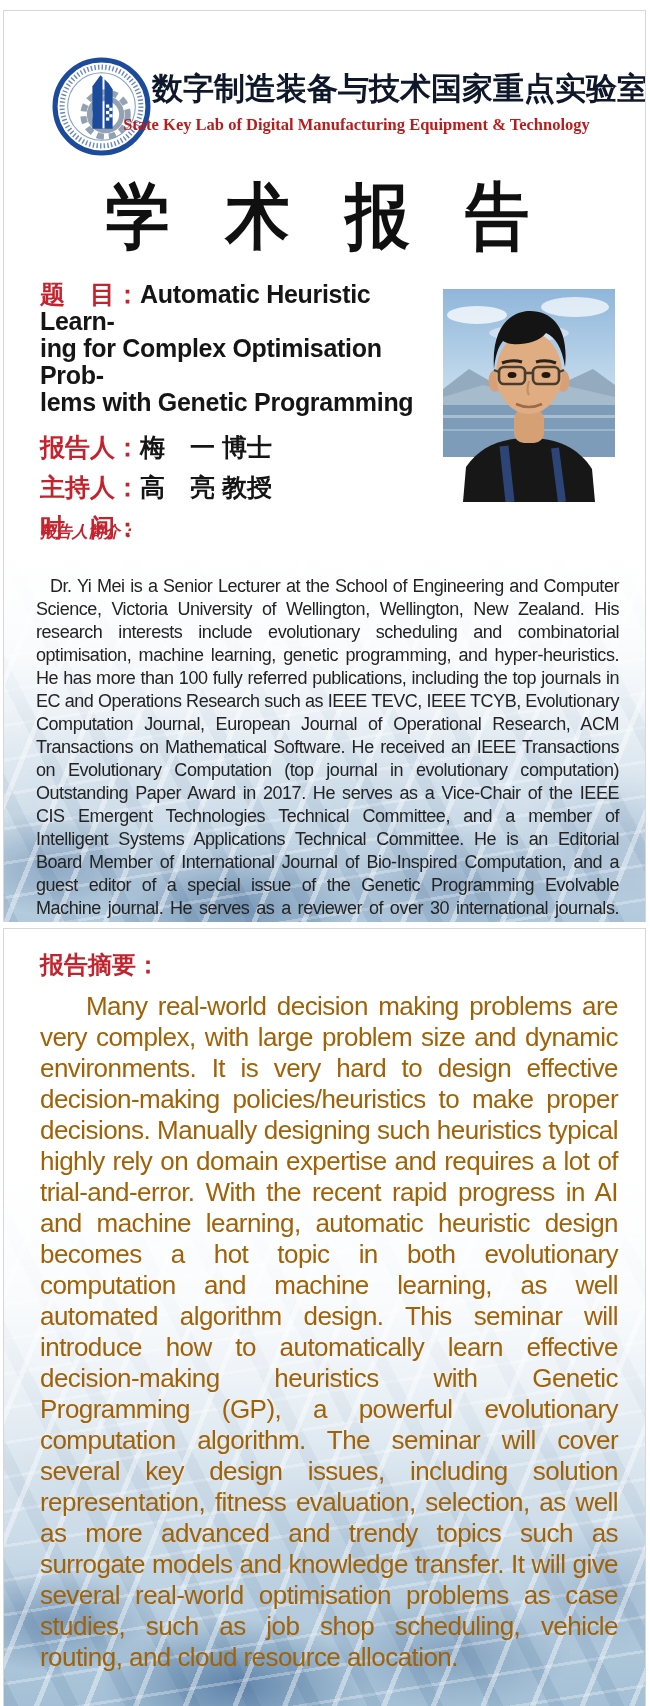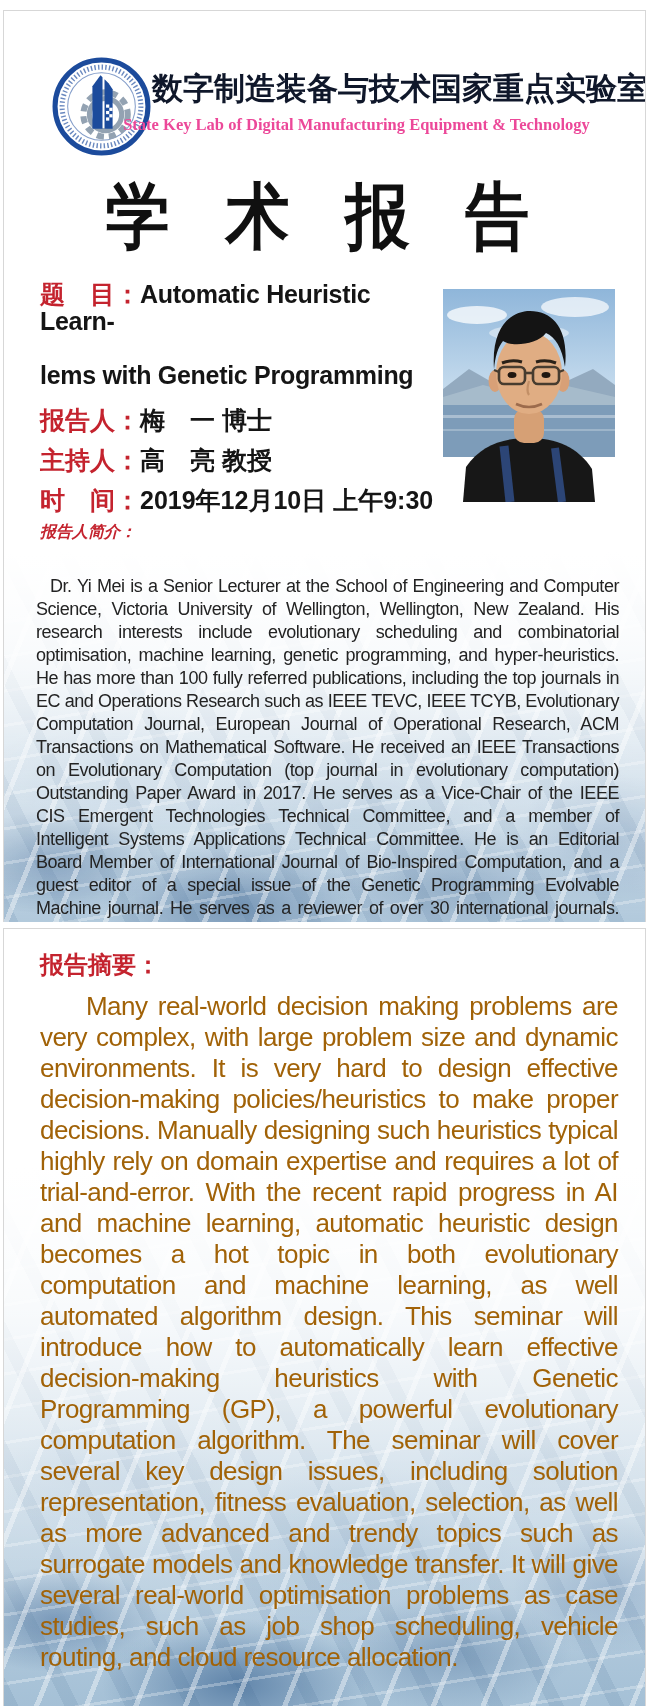--- a/index.html
+++ b/index.html
@@ -110,43 +110,42 @@
         <path d="M53,72 L53,23 L57,27 L61,33 L61,72 Z" fill="#1c4b9c"></path>
         <rect x="54.5" y="48" width="3.2" height="3.2" fill="#ffffff"></rect>
         <rect x="57.7" y="51.2" width="3.2" height="3.2" fill="#ffffff"></rect>
         <rect x="54.5" y="54.4" width="3.2" height="3.2" fill="#ffffff"></rect>
         <rect x="57.7" y="57.6" width="3.2" height="3.2" fill="#ffffff"></rect>
         <rect x="54.5" y="60.8" width="3.2" height="3.2" fill="#ffffff"></rect>
       </svg>
     </div>
 
     <div class="lab-zh red-orange" style="color:#0f172a">数字制造装备与技术国家重点实验室</div>
-    <div class="lab-en" style="color:#ec4899">State Key Lab of Digital Manufacturing Equipment &amp; Technology</div>
+    <div class="lab-en" style="color:#b91c1c">State Key Lab of Digital Manufacturing Equipment &amp; Technology</div>
 
     <div class="poster-title">学 术 报 告</div>
 
     <div class="details">
       <div class="sem-title">
         <span class="lbl red">题　目：</span><span>Automatic Heuristic Learn-</span><br>
-        <br>
+        <span>ing for Complex Optimisation Prob-</span><br>
         <span>lems with Genetic Programming</span>
       </div>
 
       <div class="rows">
         <div class="detail-row">
           <span class="lbl red">报告人：</span>
           <span>梅　一 博士</span>
         </div>
         <div class="detail-row">
           <span class="lbl red">主持人：</span>
           <span>高　亮 教授</span>
         </div>
         <div class="detail-row">
           <span class="lbl red">时　间：</span>
-          <span>2019年12月10日  上午9:30</span>
         </div>
       </div>
     </div>
 
     <div class="photo">
       <svg width="172" height="213" viewBox="0 0 172 213">
         <defs>
           <linearGradient id="sky" x1="0" y1="0" x2="0" y2="1">
             <stop offset="0" stop-color="#8fb6da"></stop>
             <stop offset="1" stop-color="#cfe2f1"></stop>

